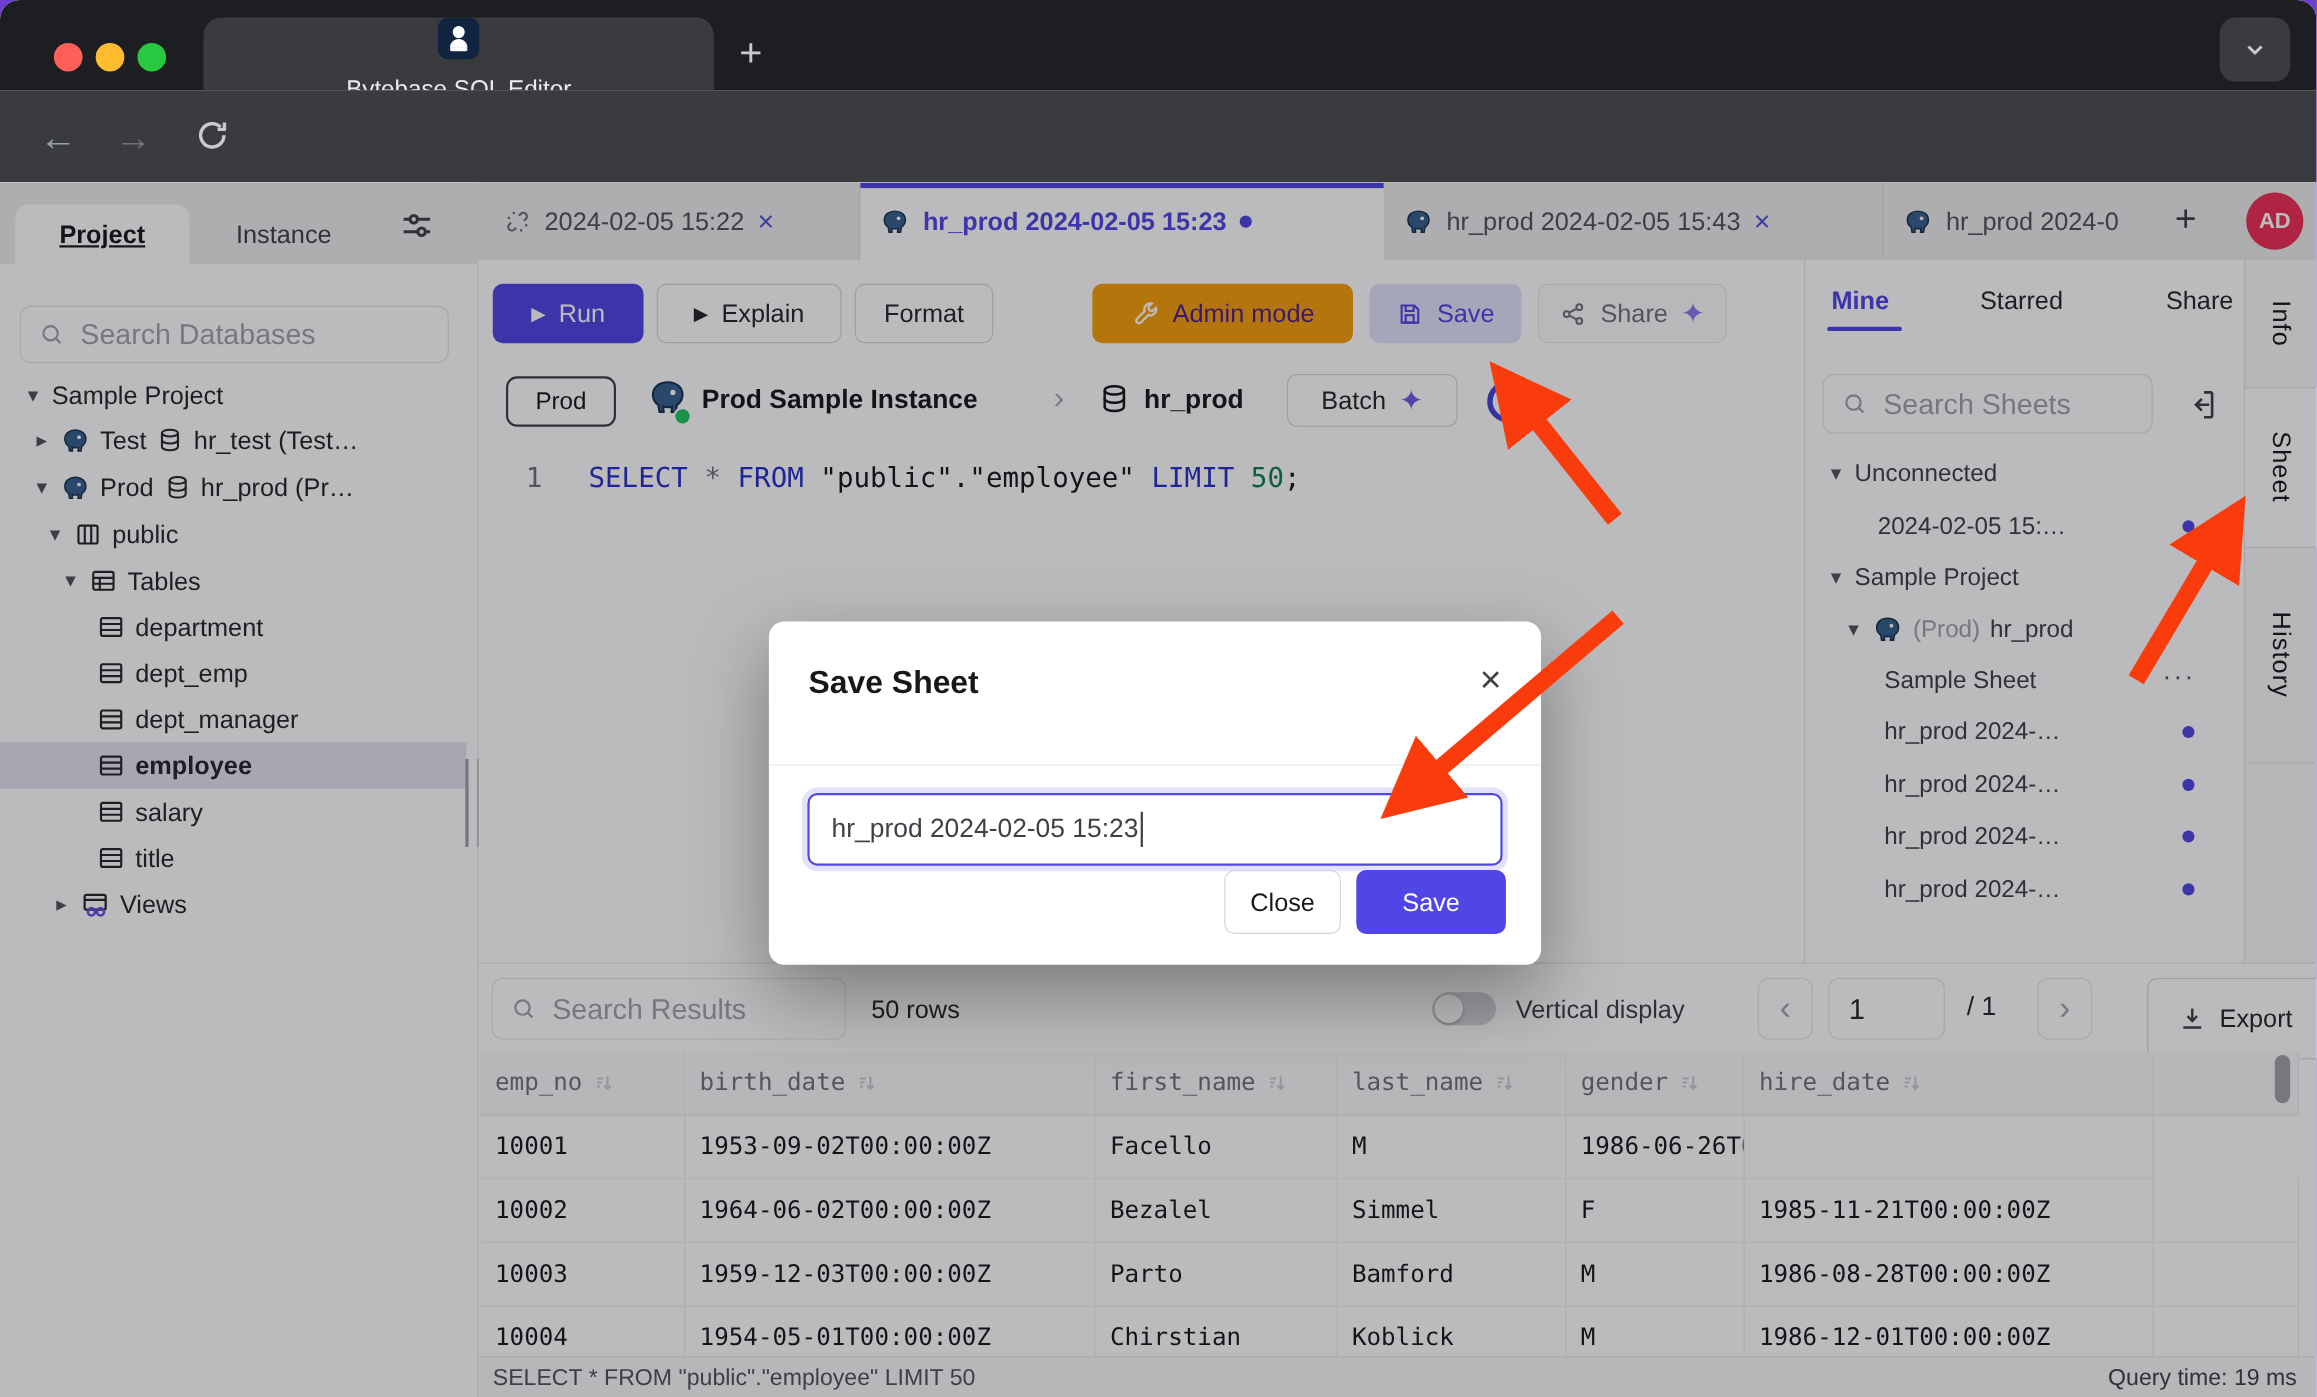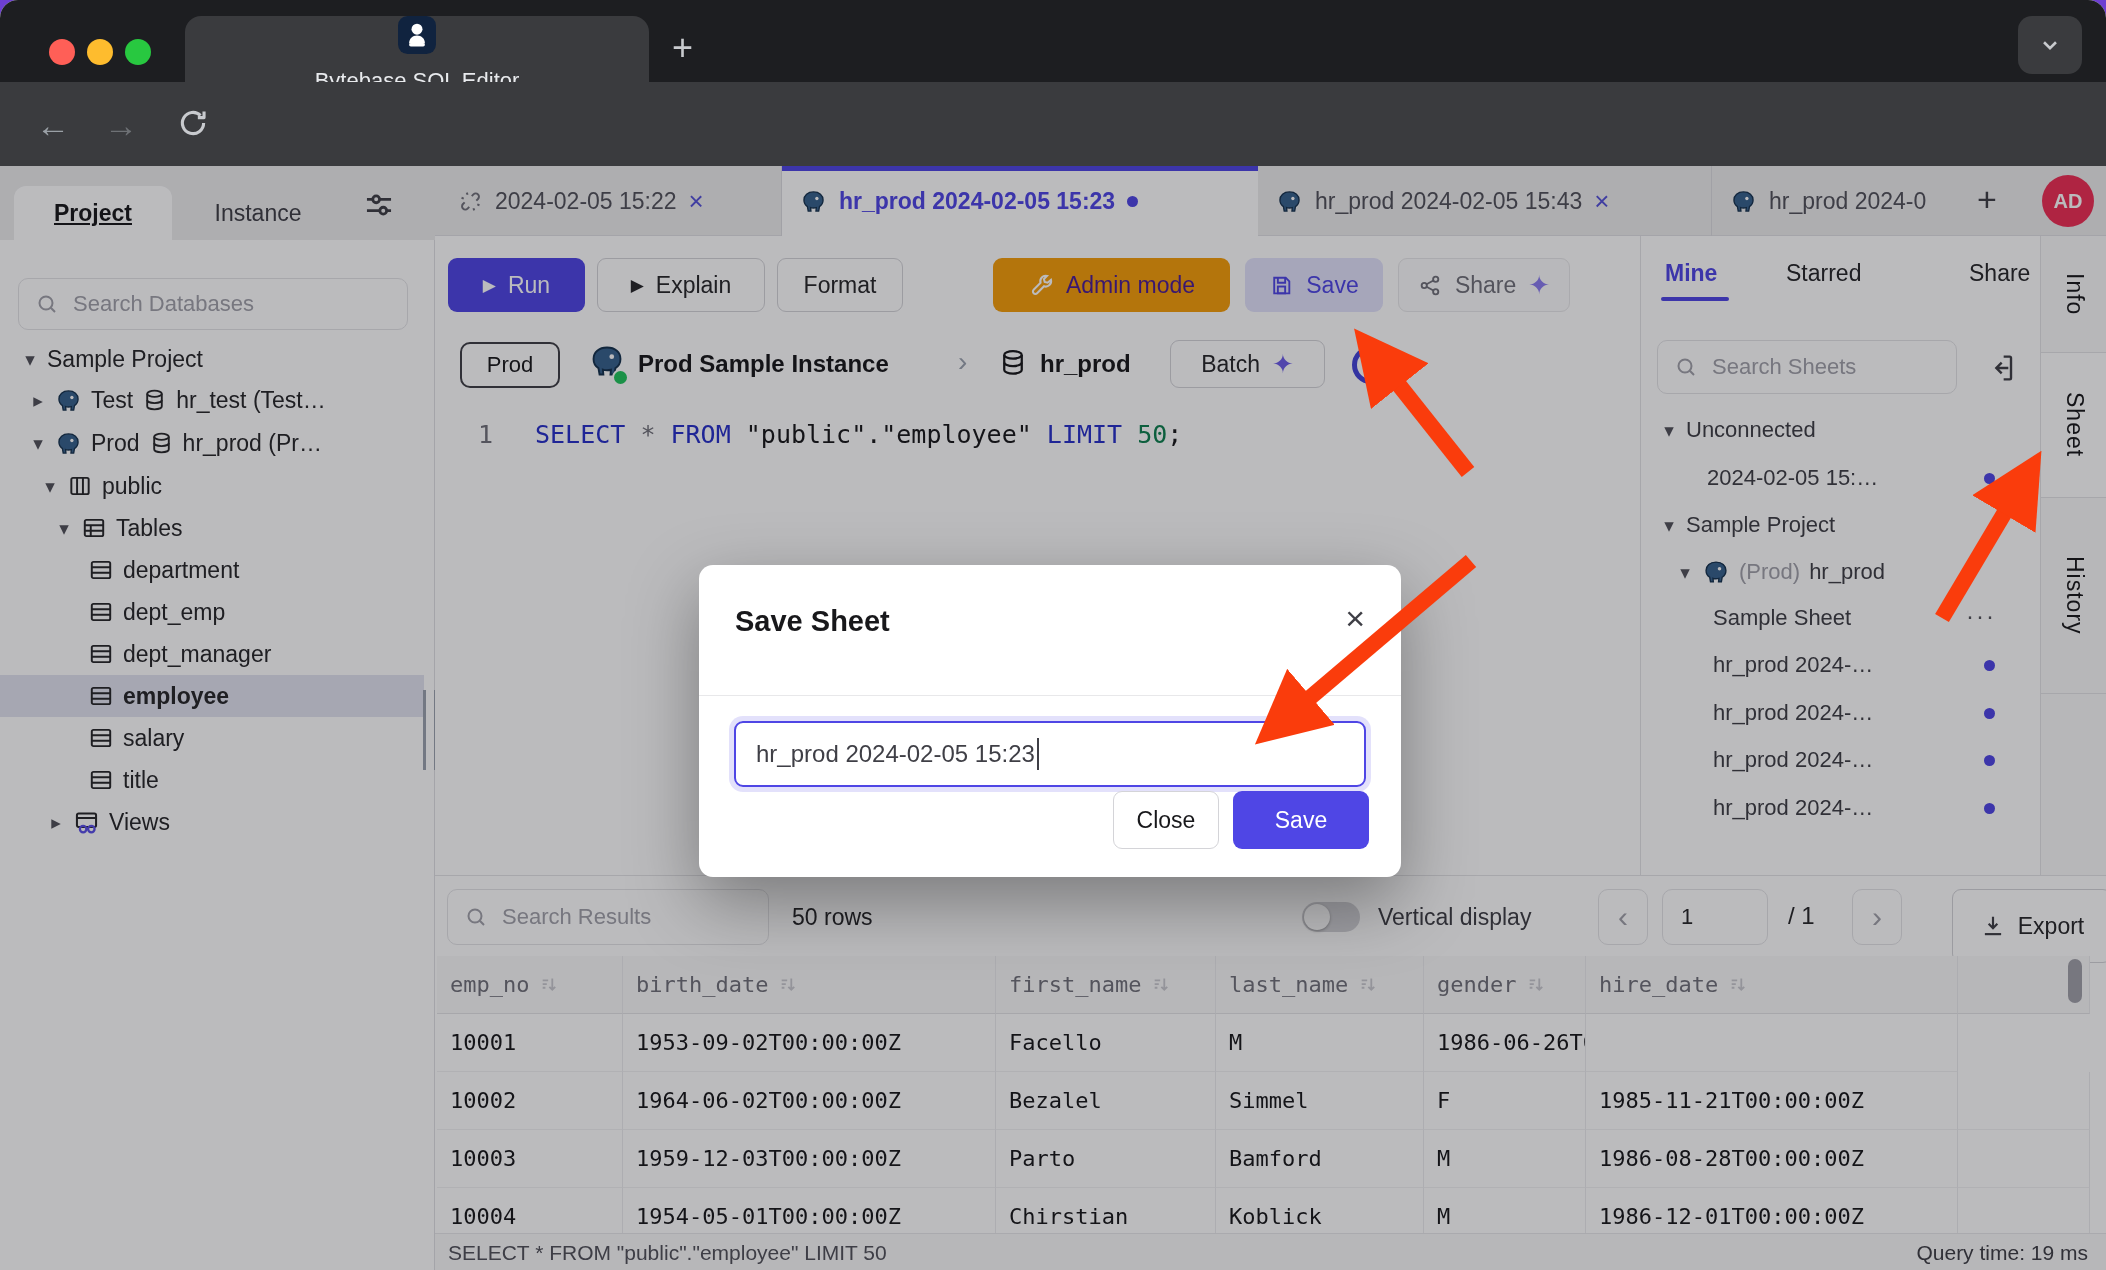--- a/index.html
+++ b/index.html
@@ -29,21 +29,21 @@
   .kebab{position:absolute;left:2052px;top:100px;color:#c8cace;font-size:32px;}
   
   .app{position:absolute;left:0;top:166px;width:2106px;height:1104px;background:#fff;}
   
   .sidebar{position:absolute;left:0;top:0;width:435px;height:1104px;background:#fff;border-right:1px solid #e0e0e3;box-sizing:border-box;}
   .side-head{position:absolute;left:0;top:0;width:435px;height:74px;background:#ededee;}
   .stab{position:absolute;top:20px;height:54px;display:flex;align-items:center;justify-content:center;font-size:23px;}
   .stab.on{background:#fff;border-radius:12px 12px 0 0;color:#18181b;font-weight:600;text-decoration:underline;}
   .inp{background:#fff;border:1px solid #e4e4e7;border-radius:10px;display:flex;align-items:center;gap:12px;
     padding:0 16px;box-sizing:border-box;color:#a1a1aa;font-size:22px;}
-  .inp input{border:none;outline:none;background:transparent;font-size:22px;color:#3f3f46;width:100%;
+  .inp input{border:none;outline:none;background:transparent;font-size:26px;color:#3f3f46;width:100%;
     font-family:"Liberation Sans",sans-serif;}
   .inp input::placeholder{color:#a1a1aa;}
   .trow{position:absolute;height:42px;display:flex;align-items:center;gap:9px;font-size:23px;color:#27272a;white-space:nowrap;}
   .caret{color:#52525b;font-size:19px;width:16px;text-align:center;}
   .muted{color:#a1a1aa;}
   .hl{position:absolute;left:0;width:424px;height:42px;background:#e2e4f0;}
   .rhandle{position:absolute;left:423px;top:524px;height:80px;width:8px;border-left:3px solid #9ca3af;border-right:3px solid #9ca3af;}
   
   .sheetstrip{position:absolute;left:435px;top:0;width:1671px;height:70px;background:#ededee;border-bottom:1px solid #e0e0e3;box-sizing:border-box;}
   .shtab{position:absolute;top:0;height:70px;display:flex;align-items:center;gap:12px;padding:0 18px;
@@ -396,21 +396,21 @@
       <div class="ring" style="left:917px;top:110px;"></div>
 
       
       <span class="code mono" style="left:43px;top:184px;color:#71717a;">1</span>
       <div class="code mono" style="left:100px;top:184px;"><span class="kw">SELECT</span><span> </span><span class="op">*</span><span> </span><span class="kw">FROM</span><span> </span><span class="id">"public"."employee"</span><span> </span><span class="kw">LIMIT</span><span> </span><span class="num">50</span><span class="id">;</span></div>
     </div>
 
     <div class="rpanel">
       <span class="rtab on" style="left:24px;">Mine</span>
       <div class="runder"></div>
-      <span class="rtab" style="left:145px;">Starred</span>
+      <span class="rtab" style="left:159px;">Starred</span>
       <span class="rtab" style="left:328px;">Share</span>
       <div class="inp abs" style="left:16px;top:104px;width:300px;height:54px;">
         <svg class="ic" width="24" height="24" viewBox="0 0 24 24" fill="none" stroke="#a1a1aa" stroke-width="2">
             <circle cx="11" cy="11" r="6.5"></circle>
             <path d="M15.8 15.8L20 20"></path>
           </svg>
         <input placeholder="Search Sheets" style="">
       </div>
       <svg class="abs" style="left:344px;top:116px;" width="32" height="32" viewBox="0 0 24 24" fill="none" stroke="#3f3f46" stroke-width="1.8">
           <path d="M14 3.5h4.5a1 1 0 011 1v15a1 1 0 01-1 1H14"></path>

